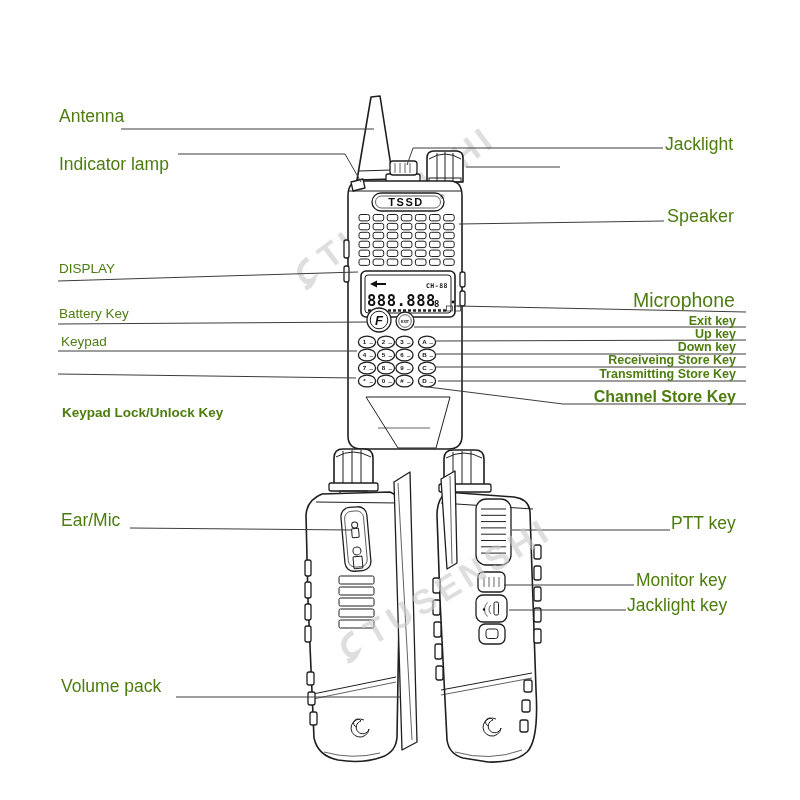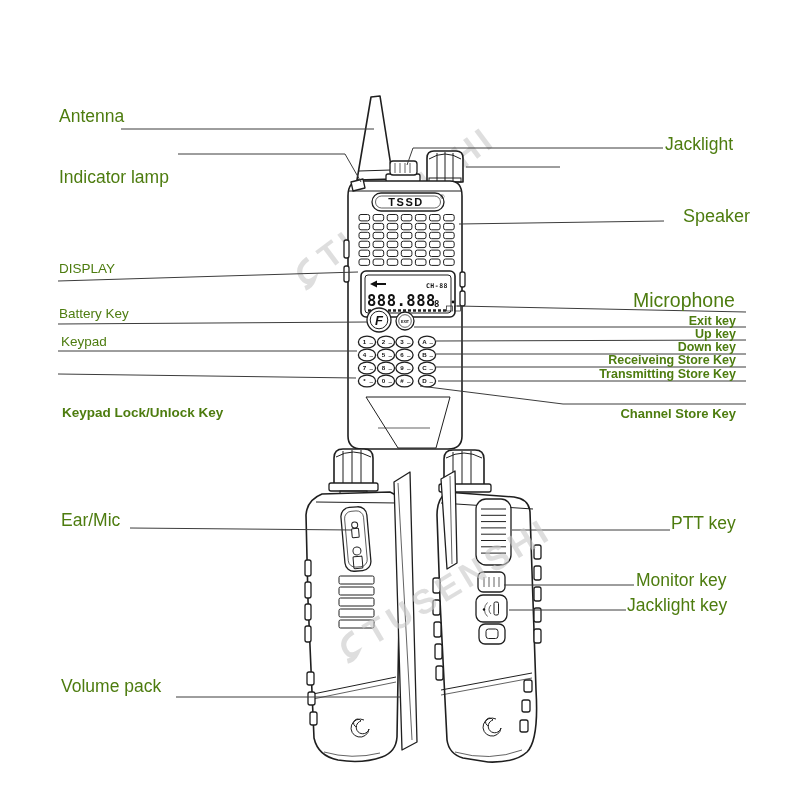--- a/index.html
+++ b/index.html
@@ -2,22 +2,22 @@
 <html><head>
 <meta charset="utf-8">
 <style>
   html,body{margin:0;padding:0;background:#fff;}
   .canvas{position:relative;width:800px;height:800px;background:#ffffff;overflow:hidden;
           font-family:"Liberation Sans",sans-serif;}
   .lbl{position:absolute;color:#4d7c0f;font-size:17.5px;line-height:1.15;white-space:nowrap;z-index:4;}
   .sm{font-size:13.5px;}
   .tiny{font-size:12.5px;font-weight:bold;}
   .med{font-size:19.5px;}
-  .sp{font-size:18px;margin-left:16px;}
-  .chs{font-size:13px;font-weight:bold;margin-top:19px;}
+  .sp{font-size:18px;}
+  .chs{font-size:16px;font-weight:bold;}
   .bold{font-weight:600;margin-top:48px;}
   .ra{right:64px;text-align:left;}
   .wm{position:absolute;color:#c9c9c9;font-size:34px;font-weight:bold;letter-spacing:5px;
       white-space:nowrap;transform-origin:0 50%;opacity:.6;display:flex;align-items:center;gap:4px;}
   .wm-under{z-index:0;}
   .wm-over{z-index:3;}
   #art{position:absolute;left:0;top:0;z-index:2;}
   #art .s{fill:#ffffff;stroke:#1f1f1f;stroke-width:1.3;stroke-linejoin:round;}
   #art .s2{fill:#ffffff;stroke:#1f1f1f;stroke-width:1.6;stroke-linejoin:round;}
   #art .t{fill:none;stroke:#1f1f1f;stroke-width:1;}
@@ -345,21 +345,21 @@
   </svg>
 
   <div class="wm wm-over" style="left:338px;top:634px;transform:rotate(-31deg);">
     <svg width="30" height="34" viewBox="0 0 30 34">
       <path d="M24,6 Q8,6 8,18 Q8,26 16,26 Q10,30 4,28" fill="none" stroke="#c9c9c9" stroke-width="5"></path>
     </svg>
     <span>TUSENSHI</span>
   </div>
 
   <div class="lbl" style="left:59px;top:106px">Antenna</div>
-  <div class="lbl" style="left:59px;top:167px">Indicator lamp</div>
+  <div class="lbl" style="left:59px;top:154px">Indicator lamp</div>
   <div class="lbl sm" style="left:59px;top:261px">DISPLAY</div>
   <div class="lbl sm" style="left:59px;top:306px">Battery Key</div>
   <div class="lbl sm" style="left:61px;top:334px">Keypad</div>
   <div class="lbl sm bold" style="left:62px;top:357px">Keypad Lock/Unlock Key</div>
   <div class="lbl" style="left:61px;top:510px">Ear/Mic</div>
   <div class="lbl" style="left:61px;top:676px">Volume pack</div>
 
   <div class="lbl" style="left:665px;top:134px">Jacklight</div>
   <div class="lbl sp" style="left:667px;top:206px">Speaker</div>
   <div class="lbl med" style="left:633px;top:289px">Microphone</div>

